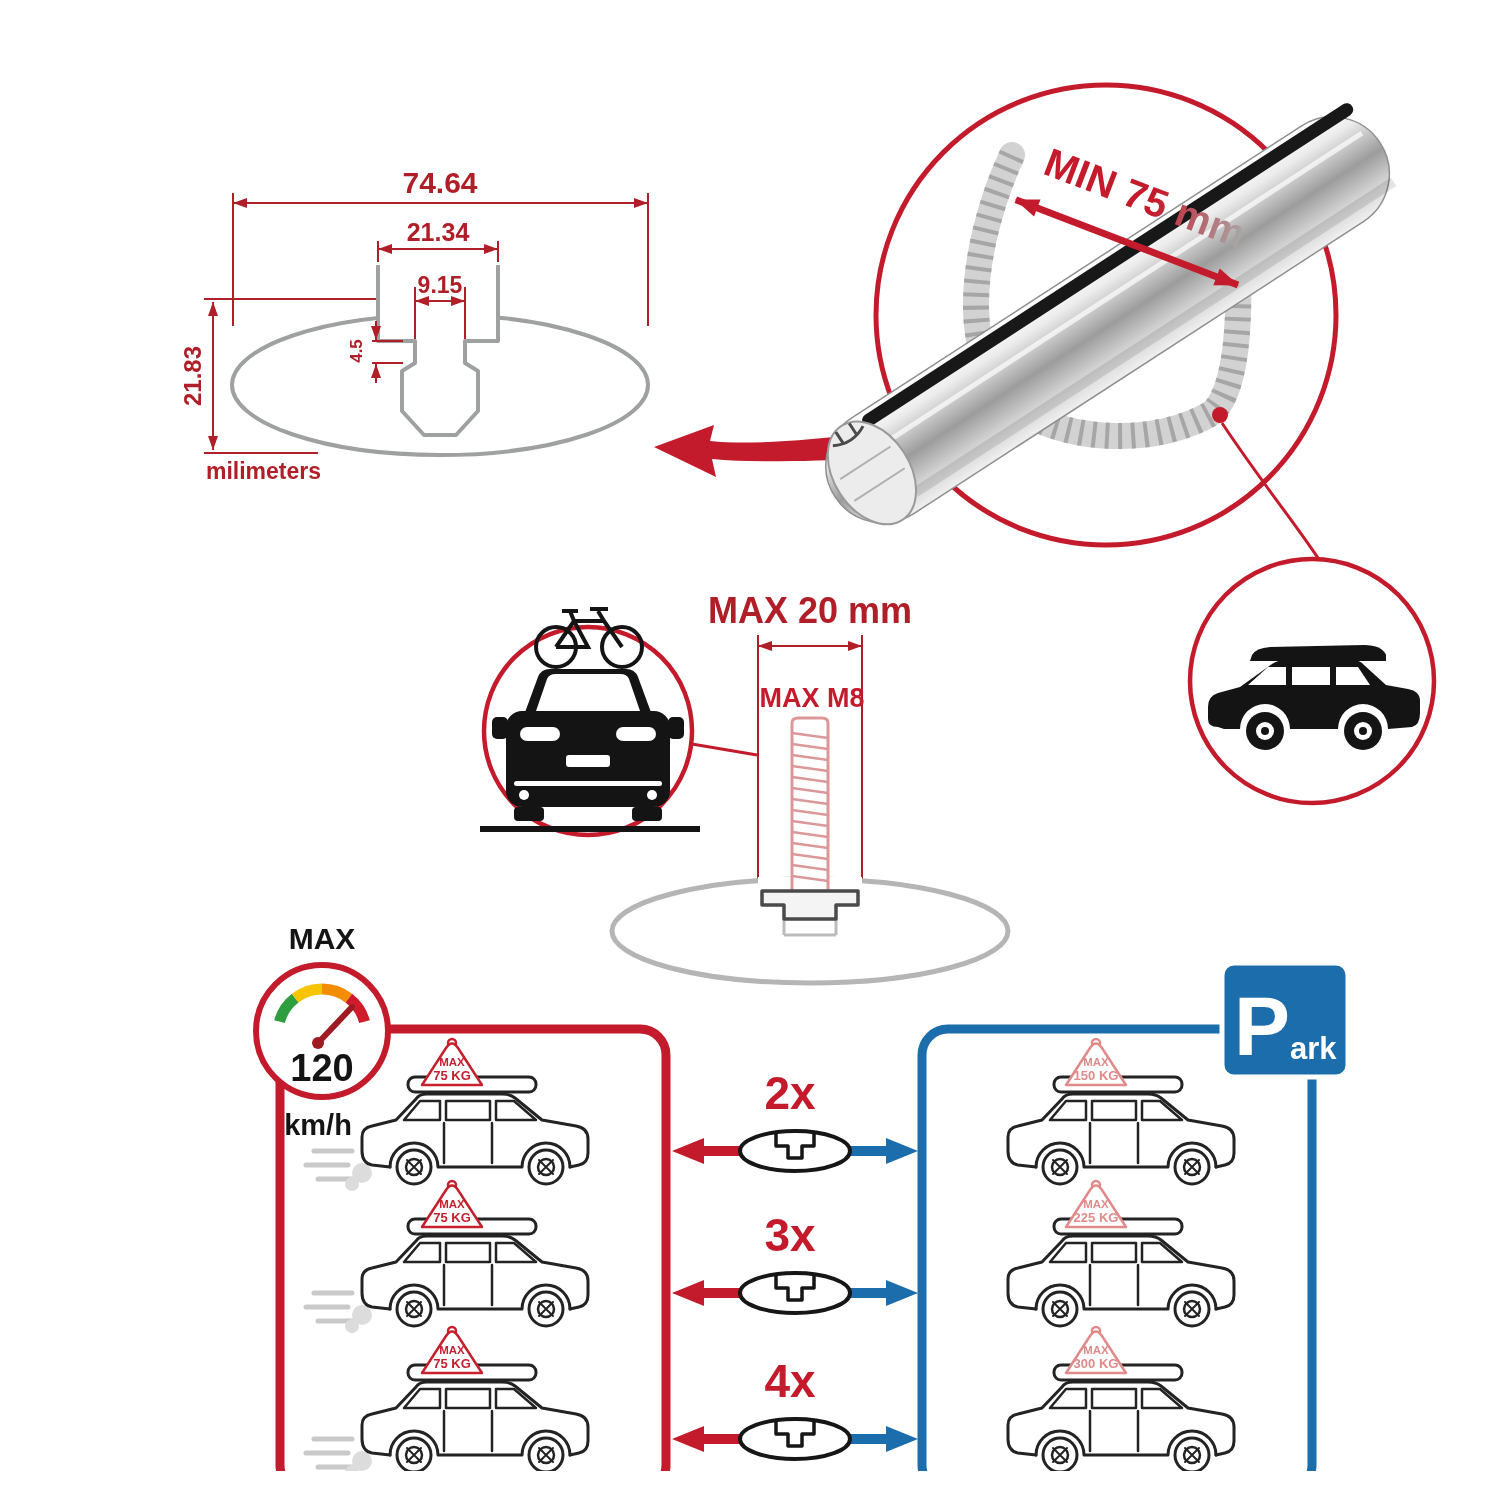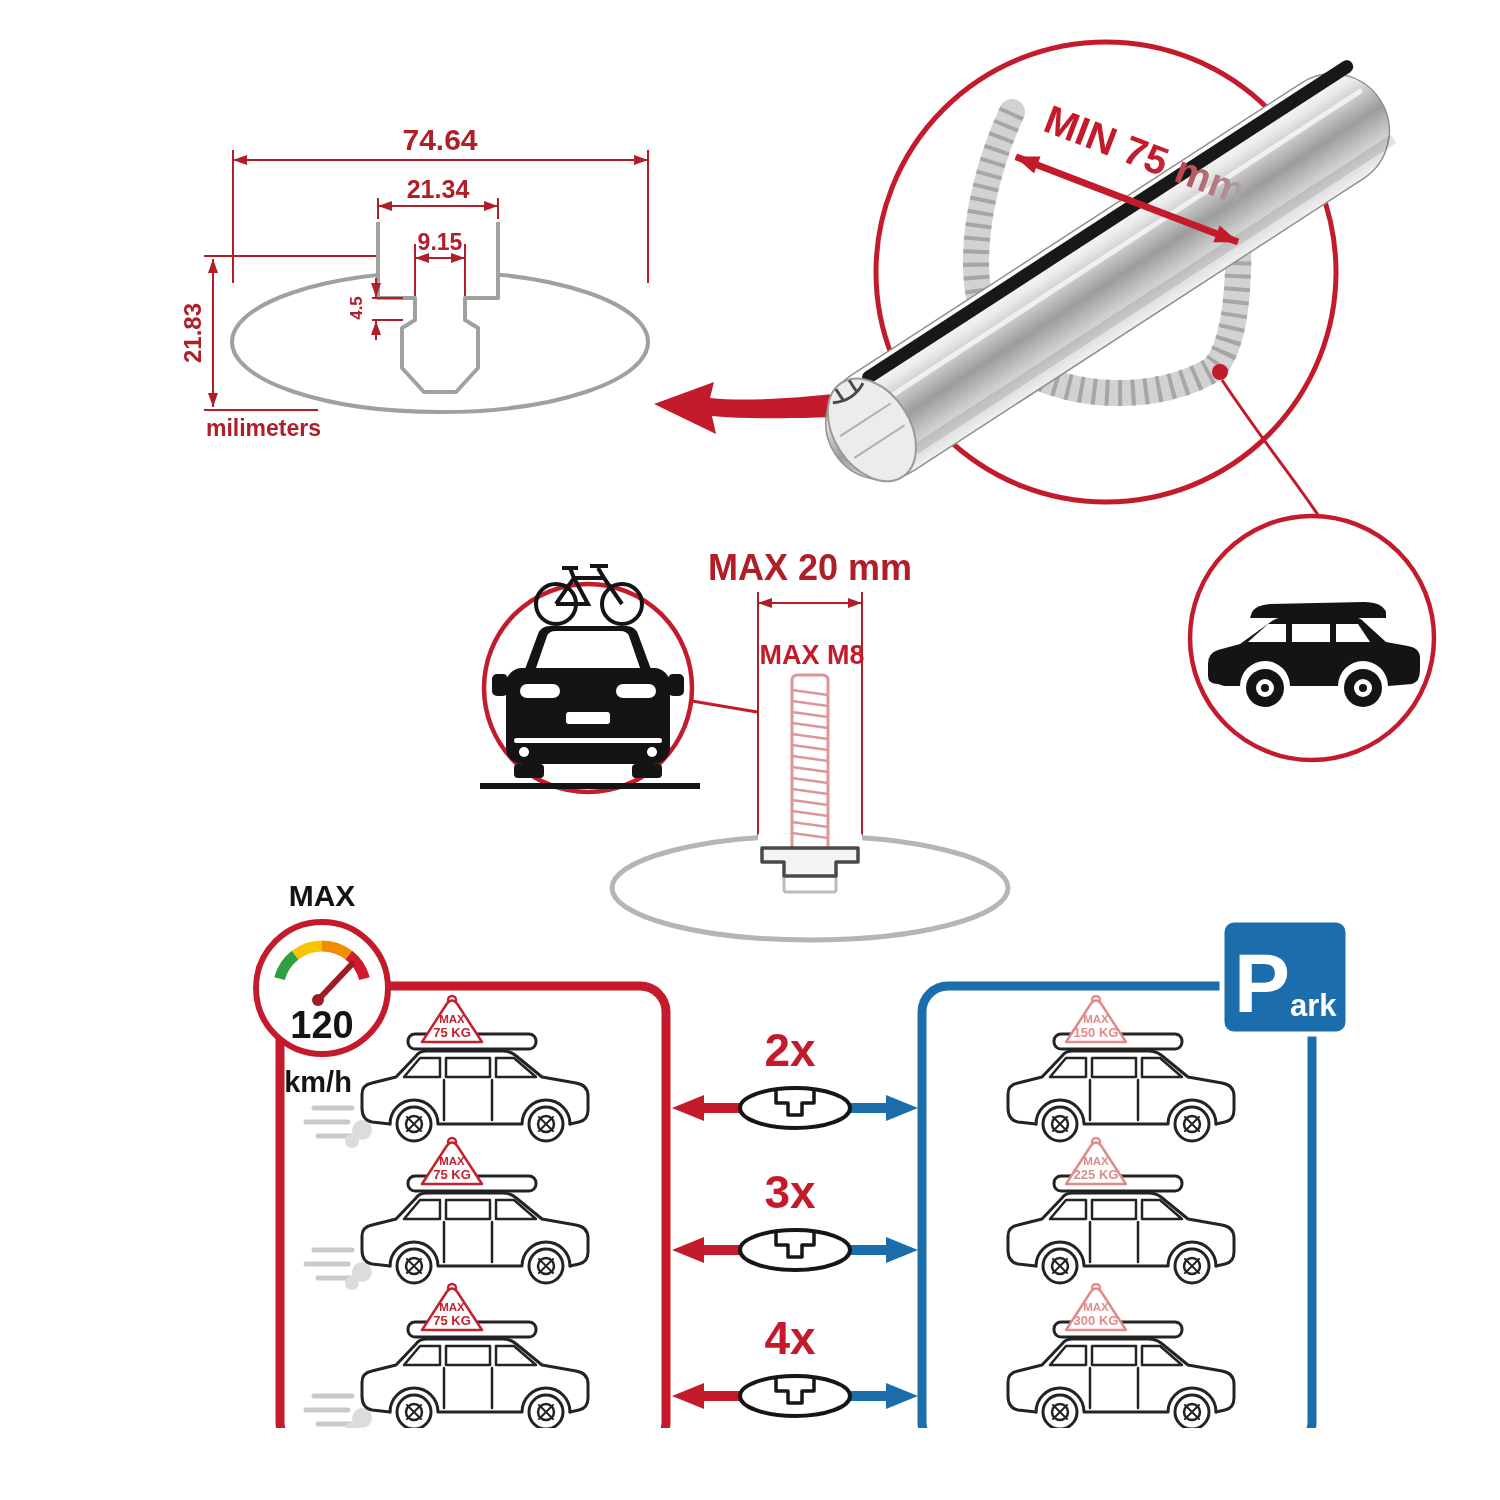--- a/index.html
+++ b/index.html
@@ -1,16 +1,16 @@
 <!DOCTYPE html>
 <html><head>
 <meta charset="utf-8">
 <style>
   html,body{margin:0;padding:0;background:#ffffff;}
-  .canvas{position:relative;width:1500px;height:1428px;background:#ffffff;overflow:hidden;}
+  .canvas{position:relative;width:1500px;height:1428px;background:#ffffff;overflow:hidden;margin-top:43px;}
   svg{position:absolute;left:0;top:0;}
   text{font-family:"Liberation Sans", sans-serif;font-weight:700;}
   .dim-text{fill:#B01E28;}
   .red-text{fill:#C41B2C;}
 </style>
 </head>
 <body>
 
 <div class="canvas">
 <svg width="1500" height="1500" viewBox="0 0 1500 1500">

